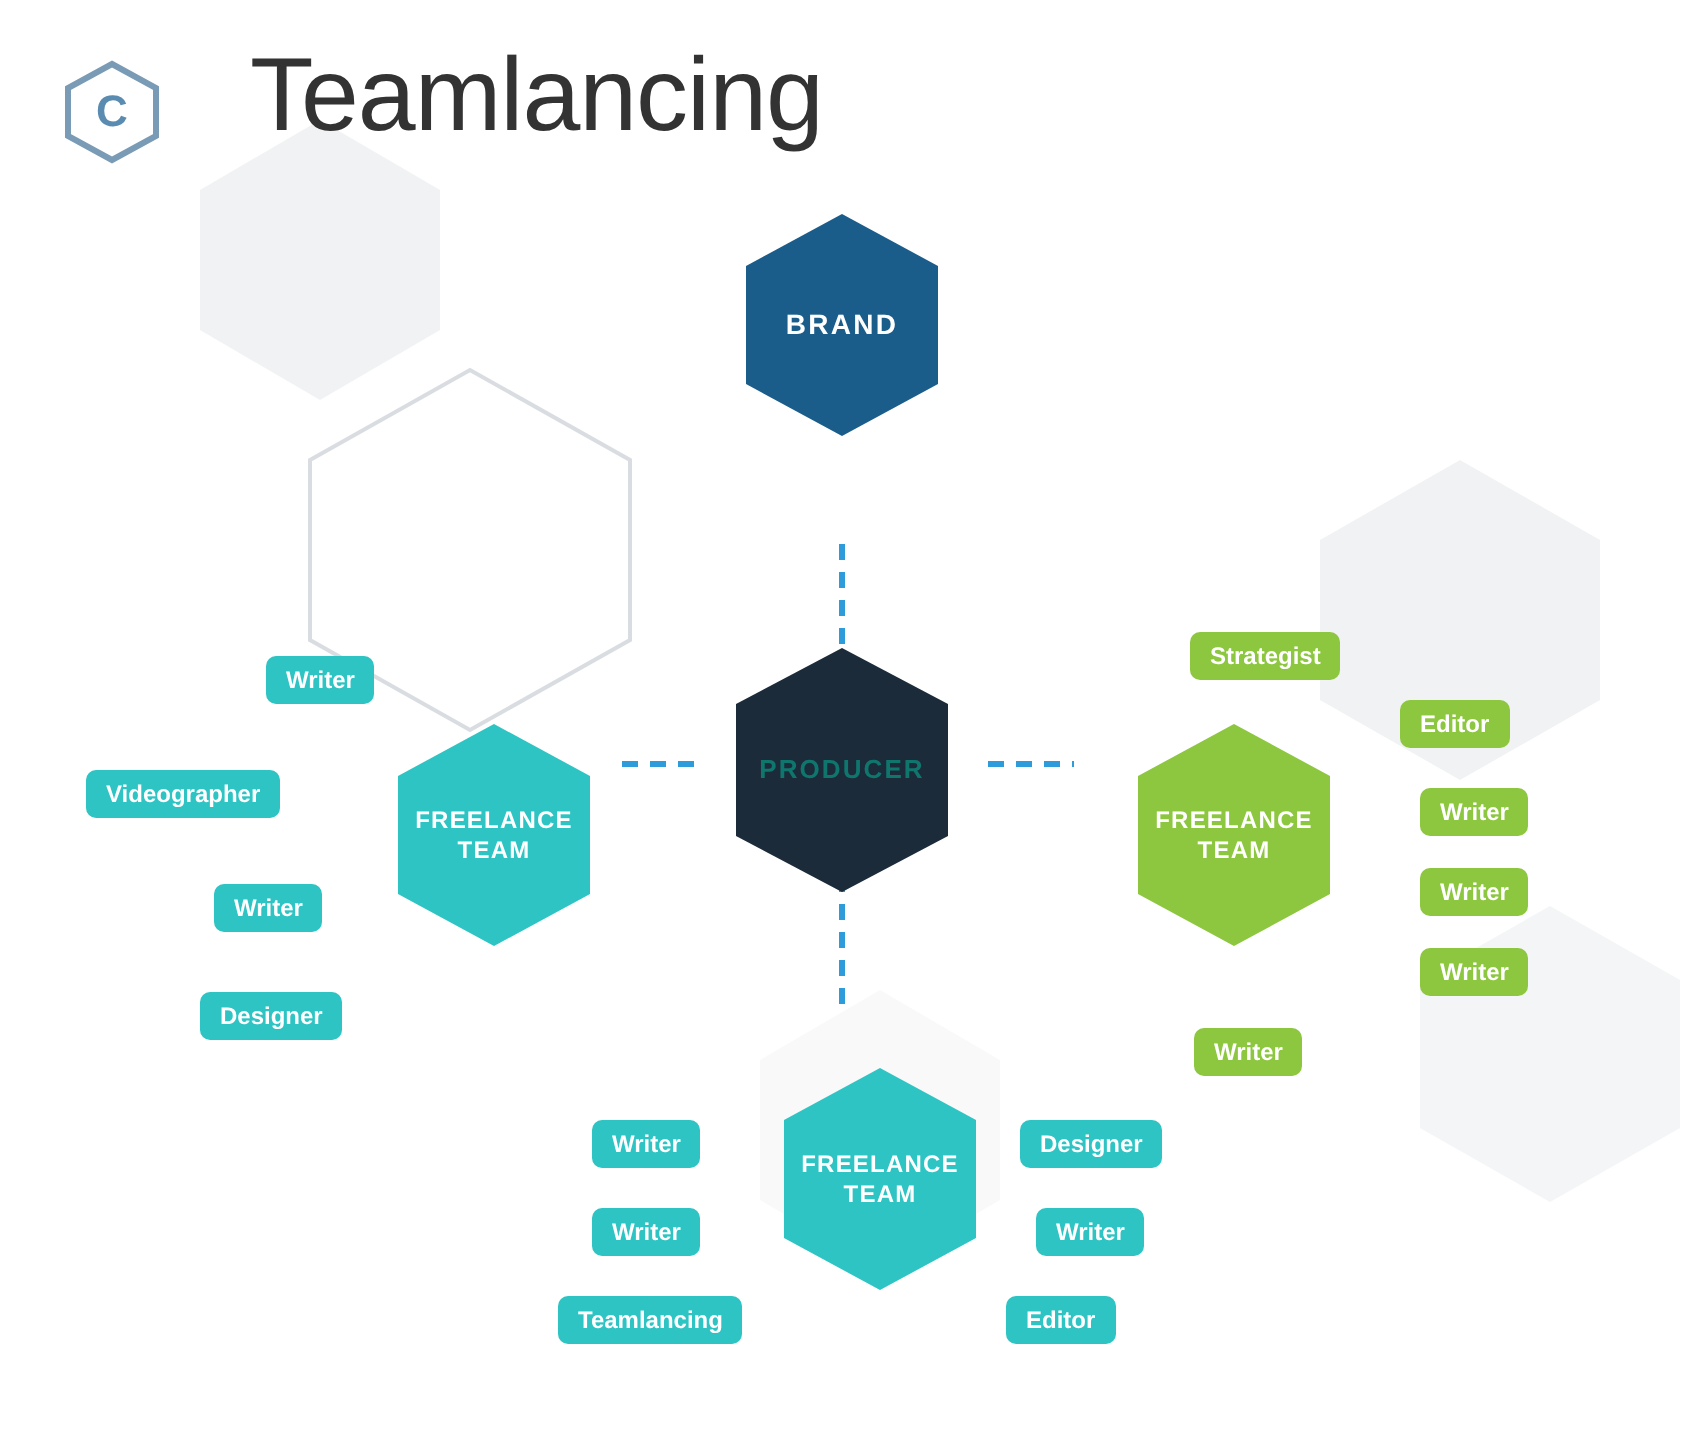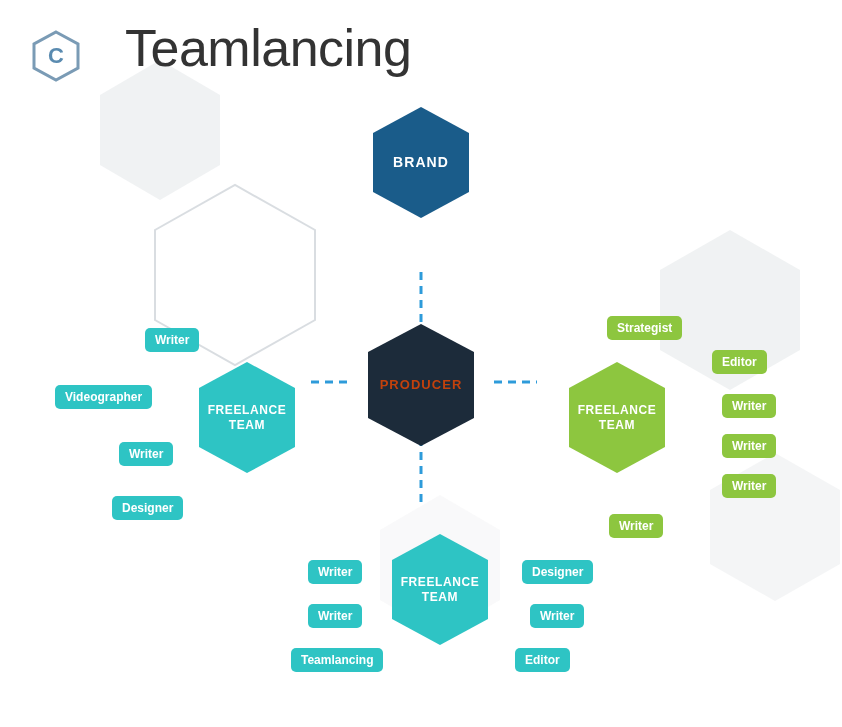--- a/index.html
+++ b/index.html
@@ -46,21 +46,20 @@
       position: absolute;
       border-radius: 5px;
       font-size: 12px;
       font-weight: 600;
       padding: 5px 10px;
       color: #ffffff;
       white-space: nowrap;
       display: flex;
       align-items: center;
       justify-content: center;
-      margin-left: 12px;
     }
 
     .tag-teal { background: #2ec4c4; }
     .tag-green { background: #8dc63f; }
 
     
     .logo {
       position: absolute;
       top: 30px;
       left: 30px;
@@ -128,21 +127,21 @@
     </svg>
     <div class="hex-label" style="color:#fff;font-size:14px;font-weight:800;letter-spacing:0.08em;">BRAND</div>
   </div>
 </div>
 
 <div class="hex" style="left:366px; top:322px; width:110px; height:126px;">
   <div class="hex-shape" style="width:110px;height:126px;">
     <svg width="110" height="126" viewBox="0 0 110 126" xmlns="http://www.w3.org/2000/svg">
       <polygon points="55,2 108,30 108,96 55,124 2,96 2,30" fill="#1c2b3a"></polygon>
     </svg>
-    <div class="hex-label" style="color:#c2410c;font-size:13px;font-weight:800;letter-spacing:0.08em;">PRODUCER</div>
+    <div class="hex-label" style="color:#0f766e;font-size:13px;font-weight:800;letter-spacing:0.08em;">PRODUCER</div>
   </div>
 </div>
 
 <div class="hex" style="left:197px; top:360px; width:100px; height:115px;">
   <div class="hex-shape" style="width:100px;height:115px;">
     <svg width="100" height="115" viewBox="0 0 100 115" xmlns="http://www.w3.org/2000/svg">
       <polygon points="50,2 98,28 98,87 50,113 2,87 2,28" fill="#2ec4c4"></polygon>
     </svg>
     <div class="hex-label" style="color:#fff;font-size:12px;font-weight:800;letter-spacing:0.05em;">FREELANCE<br>TEAM</div>
   </div>

